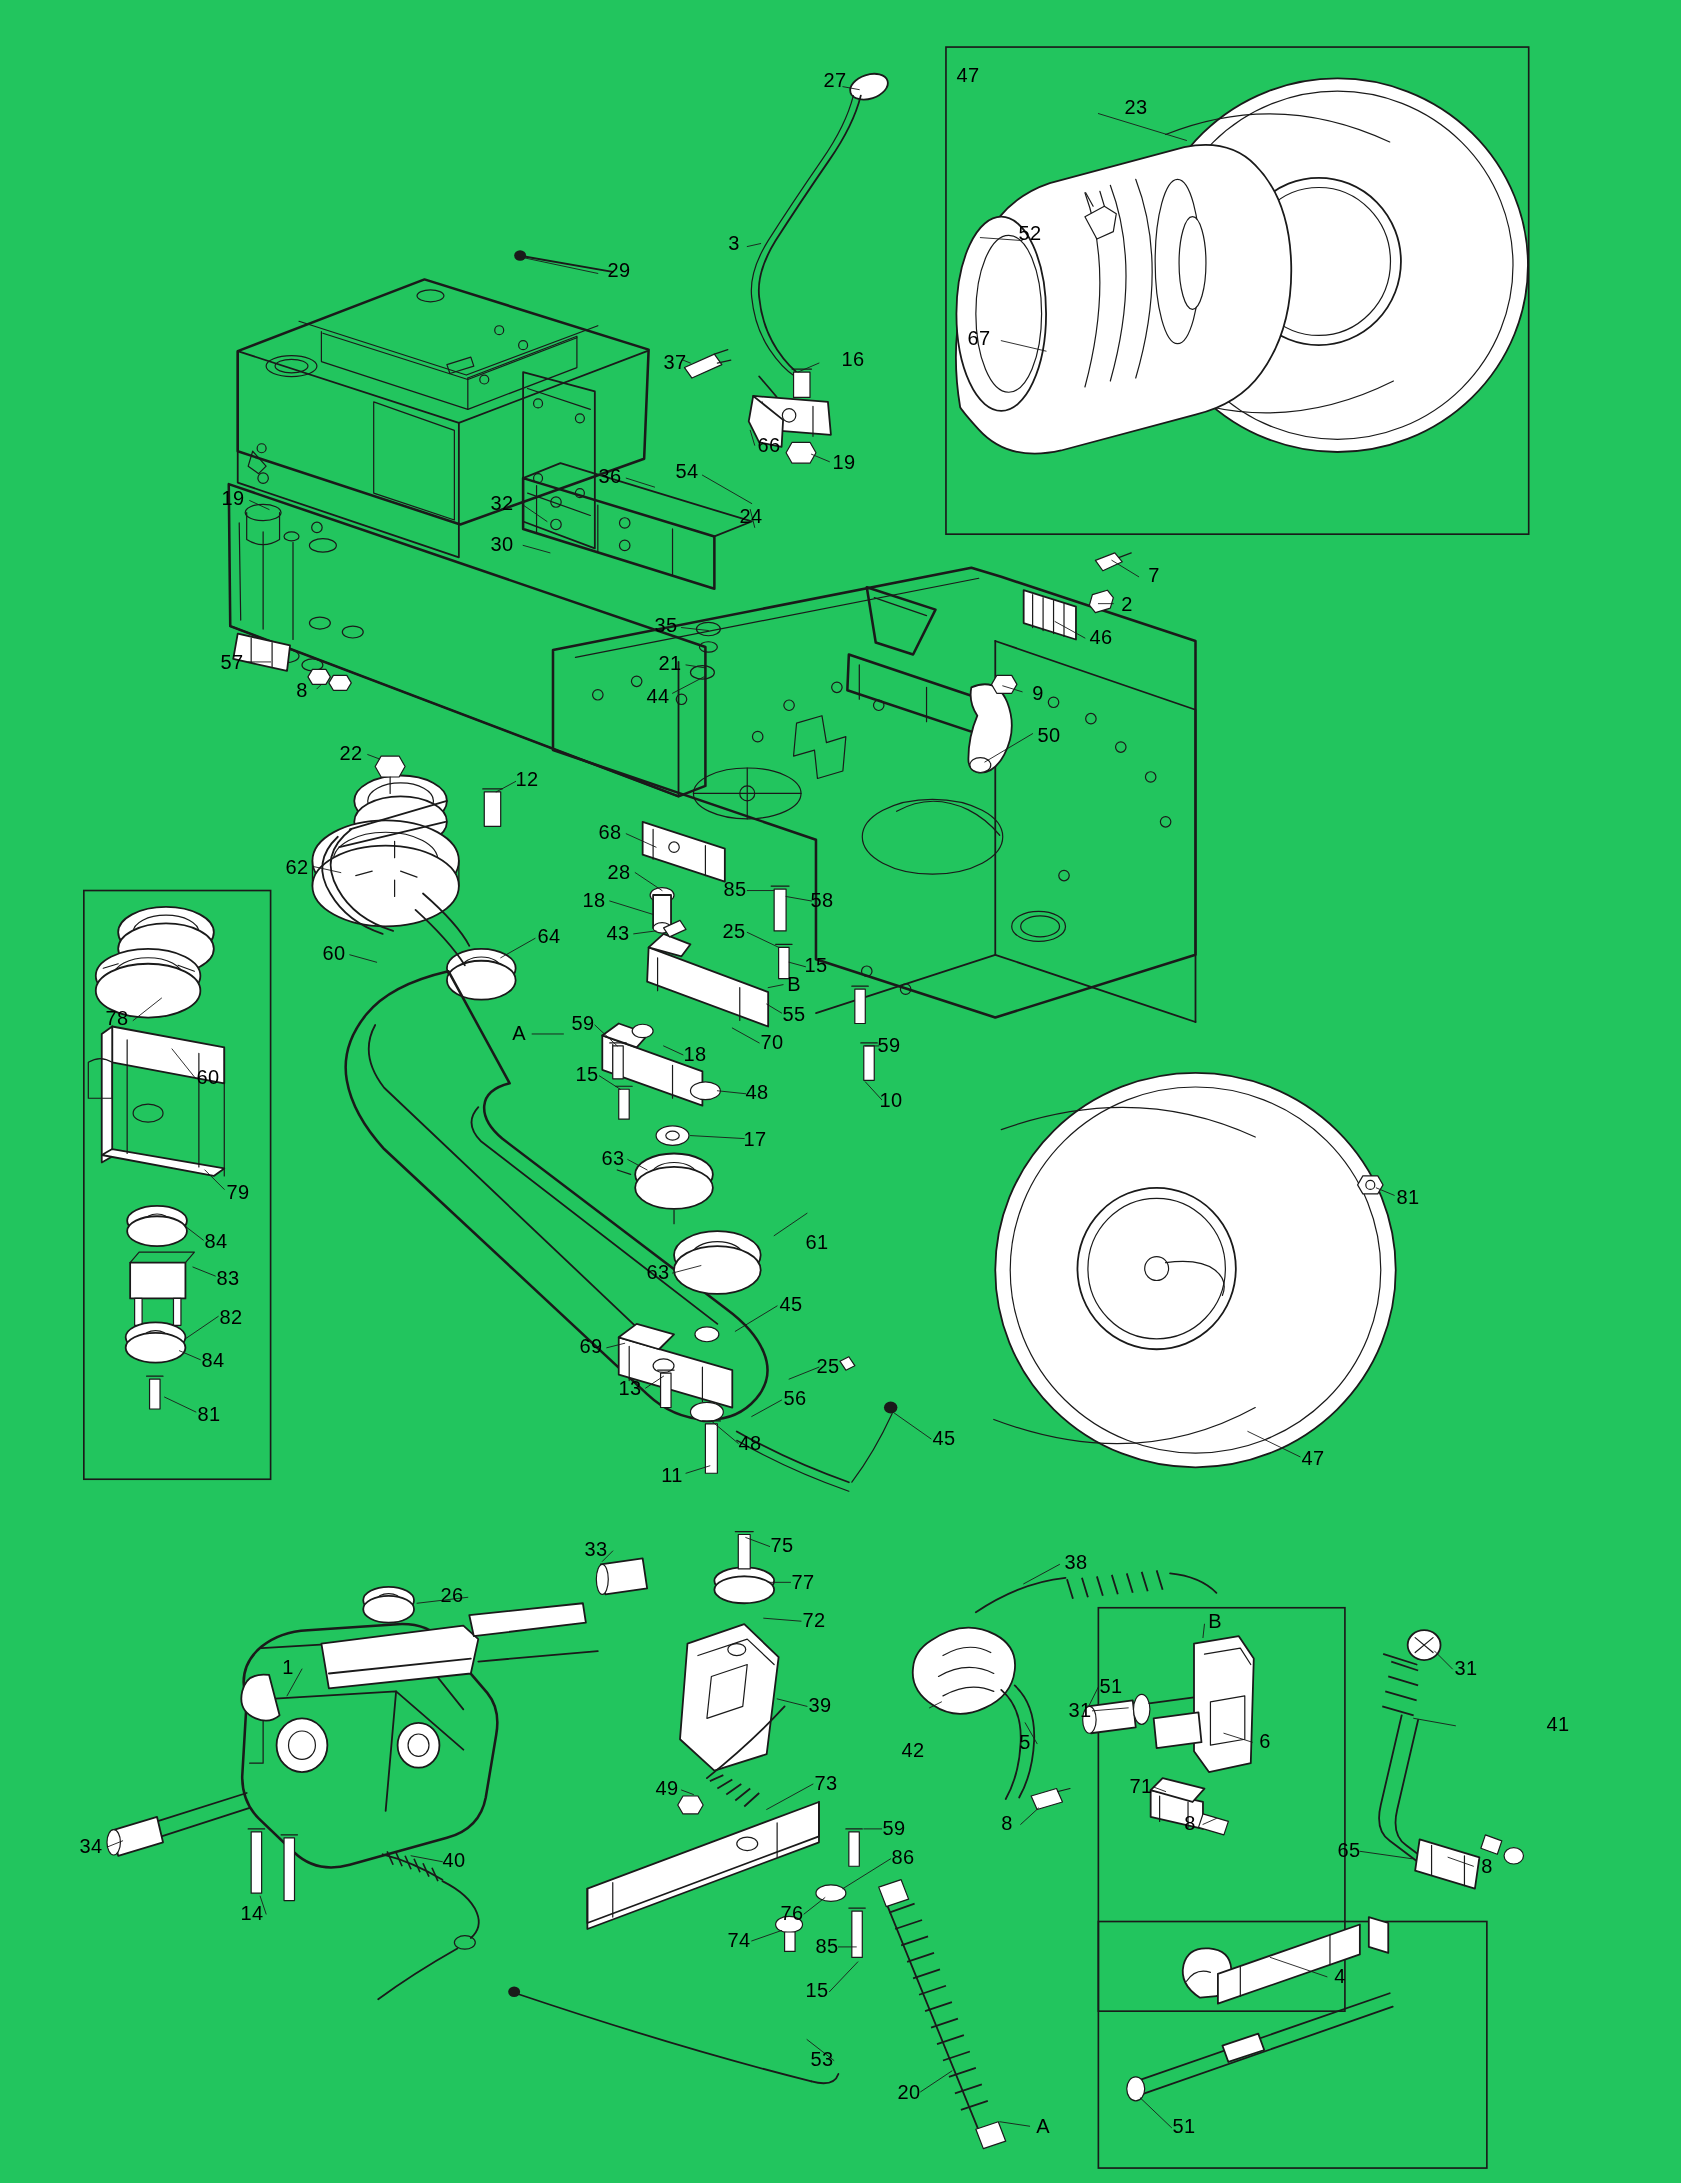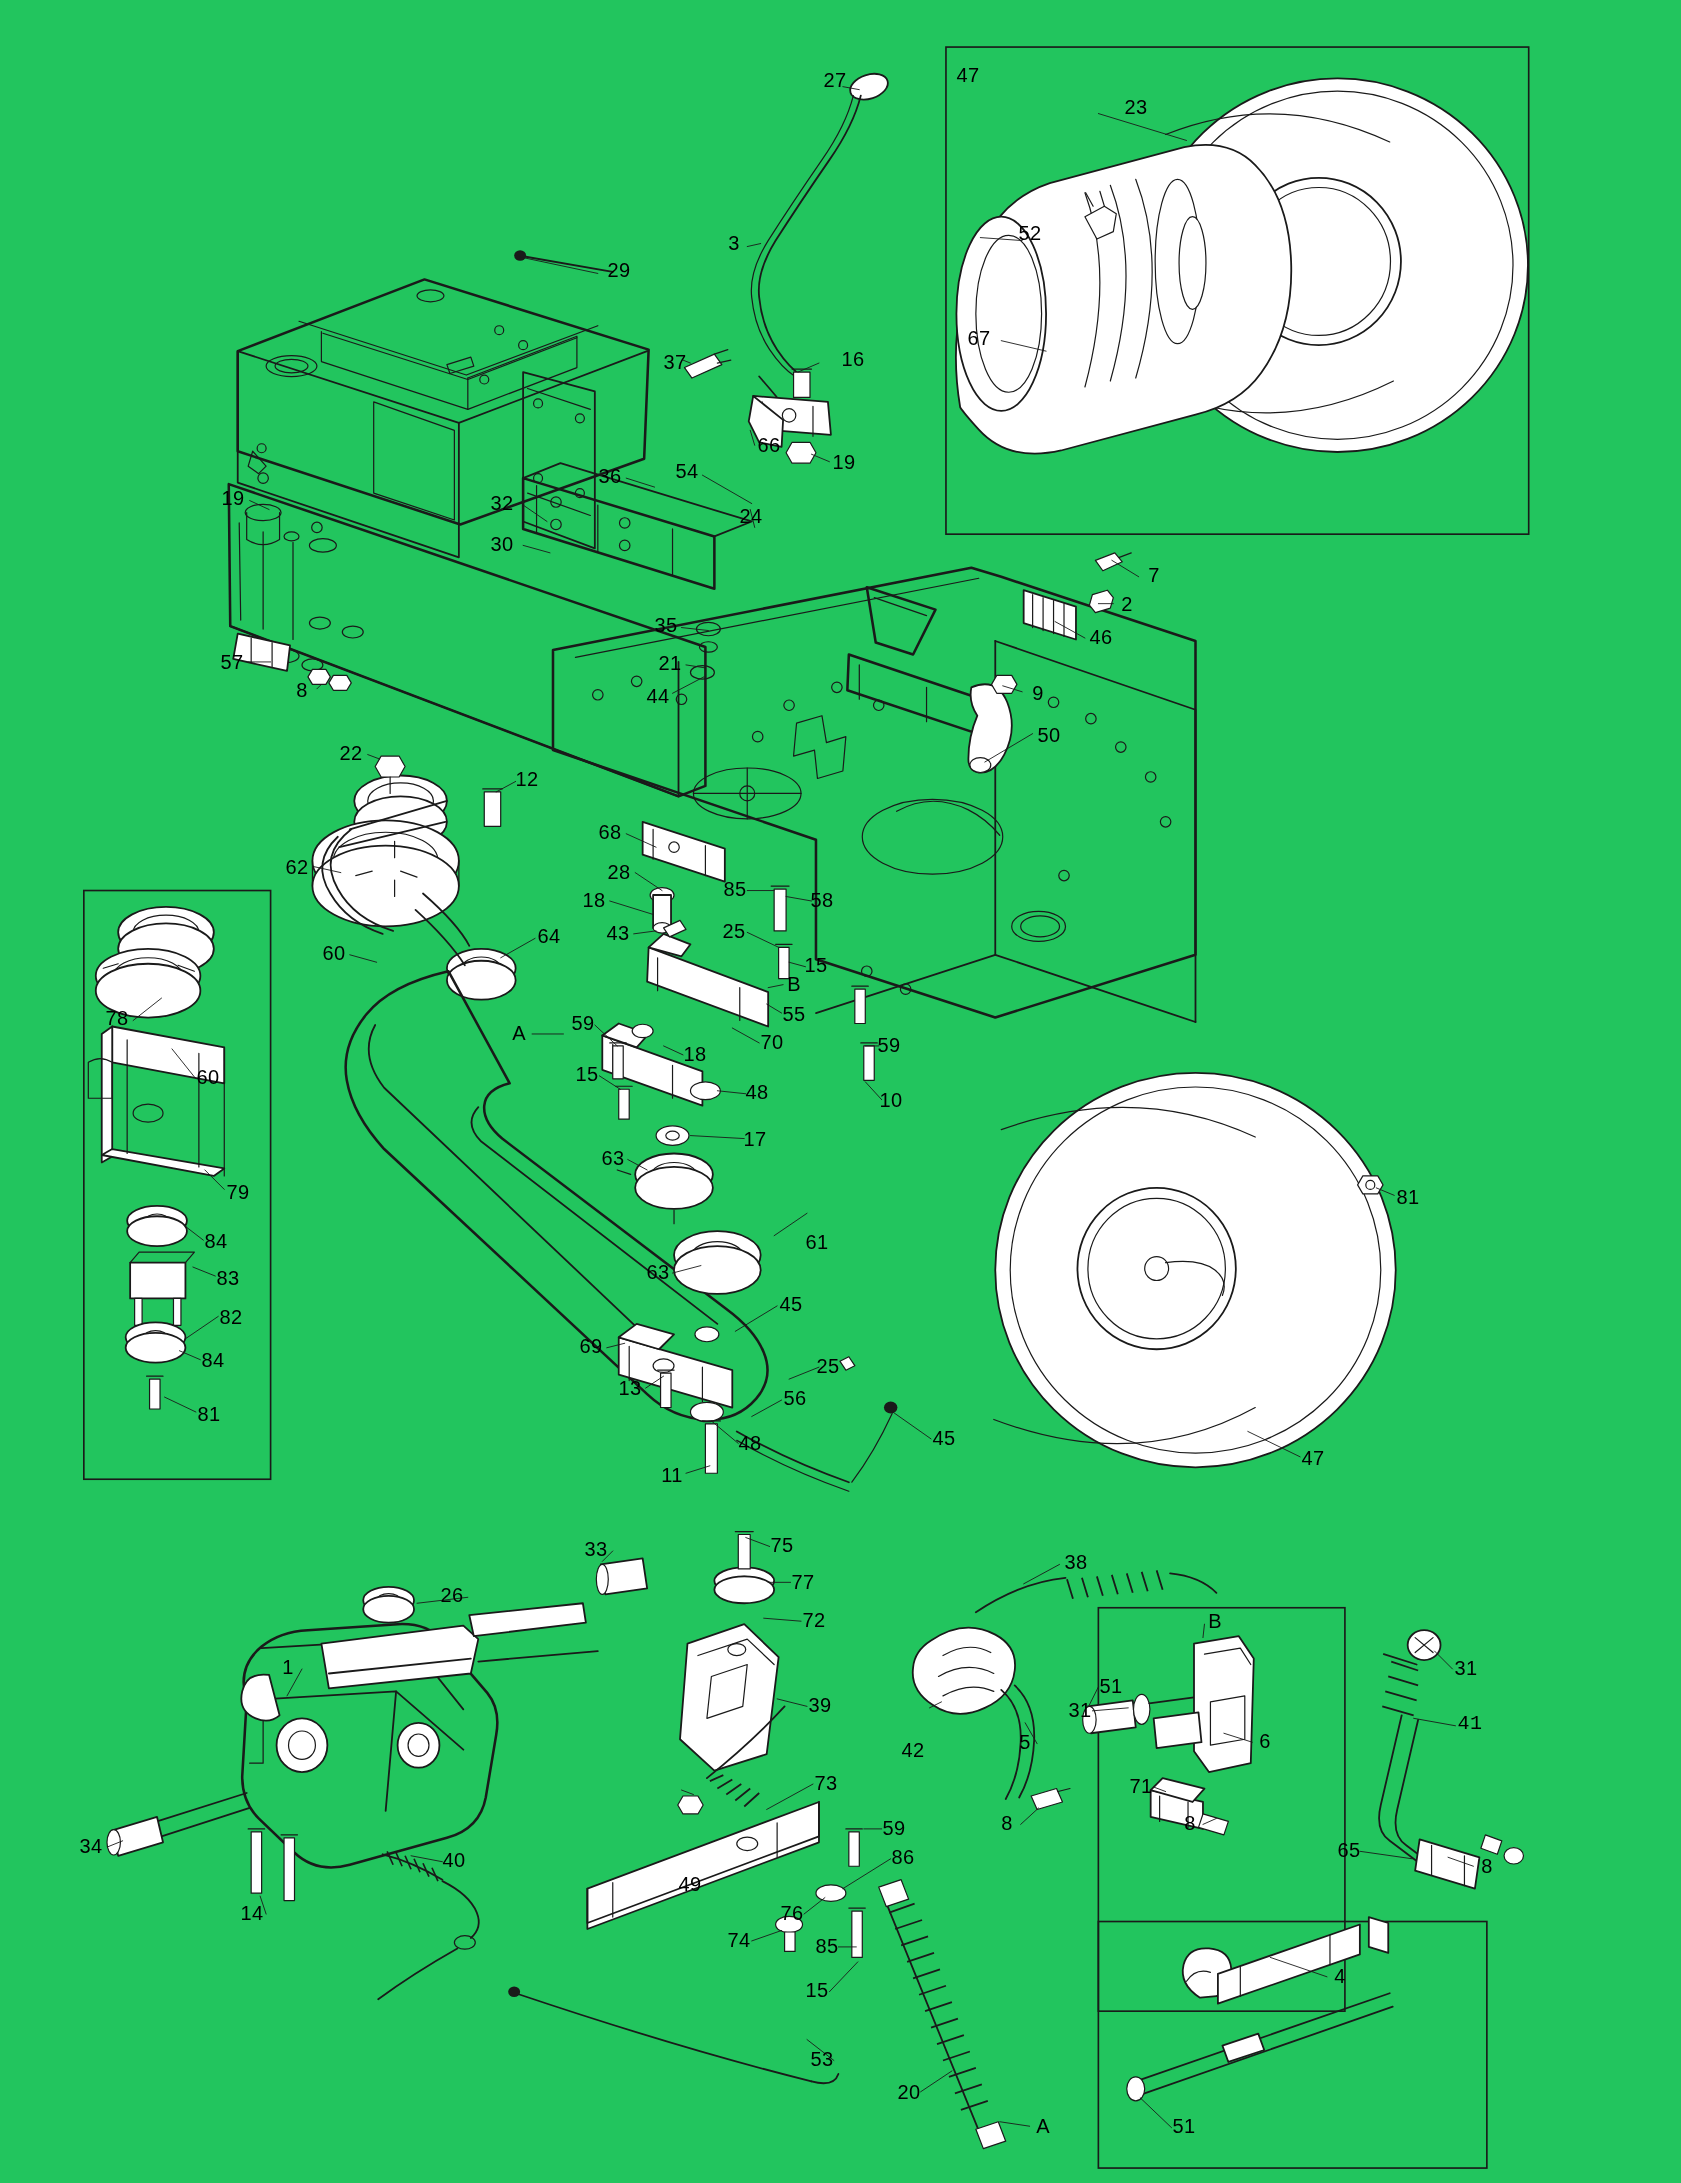--- a/index.html
+++ b/index.html
@@ -678,25 +678,25 @@
   <div class="callout" style="left:1076px; top:1562px;">38</div>
   <div class="callout" style="left:803px; top:1582px;">77</div>
   <div class="callout" style="left:814px; top:1620px;">72</div>
   <div class="callout" style="left:452px; top:1595px;">26</div>
   <div class="callout" style="left:1215px; top:1621px;">B</div>
   <div class="callout" style="left:288px; top:1667px;">1</div>
   <div class="callout" style="left:913px; top:1706px;margin-top:44px;">42</div>
   <div class="callout" style="left:1111px; top:1686px;">51</div>
   <div class="callout" style="left:1080px; top:1710px;">31</div>
   <div class="callout" style="left:1466px; top:1668px;">31</div>
-  <div class="callout" style="left:1470px; top:1724px;font-family:Liberation Mono, monospace;">41</div>
+  <div class="callout" style="left:1558px; top:1724px;">41</div>
   <div class="callout" style="left:820px; top:1705px;">39</div>
   <div class="callout" style="left:1025px; top:1742px;">5</div>
   <div class="callout" style="left:1265px; top:1741px;">6</div>
-  <div class="callout" style="left:667px; top:1884px;margin-left:23px;">49</div>
+  <div class="callout" style="left:667px; top:1788px;">49</div>
   <div class="callout" style="left:826px; top:1783px;">73</div>
   <div class="callout" style="left:1141px; top:1786px;">71</div>
   <div class="callout" style="left:1007px; top:1823px;">8</div>
   <div class="callout" style="left:1190px; top:1823px;">8</div>
   <div class="callout" style="left:91px; top:1846px;">34</div>
   <div class="callout" style="left:894px; top:1828px;">59</div>
   <div class="callout" style="left:903px; top:1857px;">86</div>
   <div class="callout" style="left:1349px; top:1850px;">65</div>
   <div class="callout" style="left:1487px; top:1866px;">8</div>
   <div class="callout" style="left:454px; top:1860px;">40</div>

